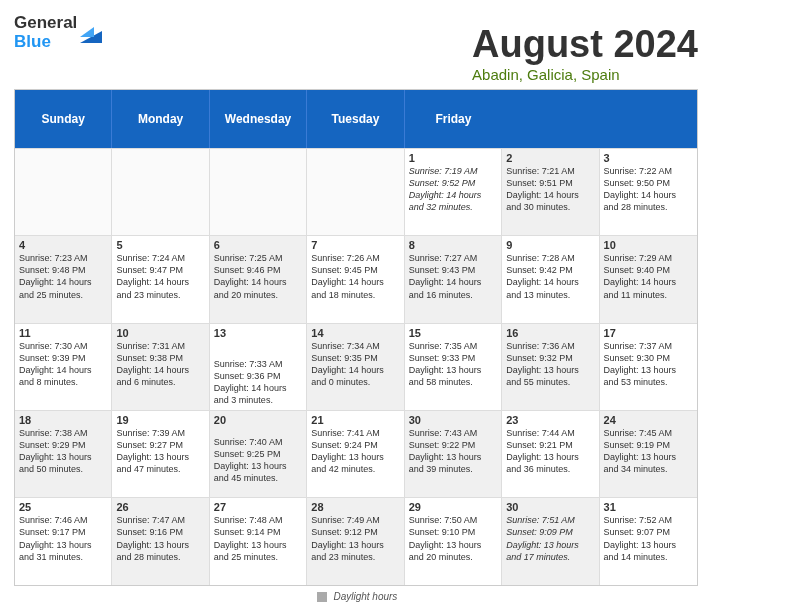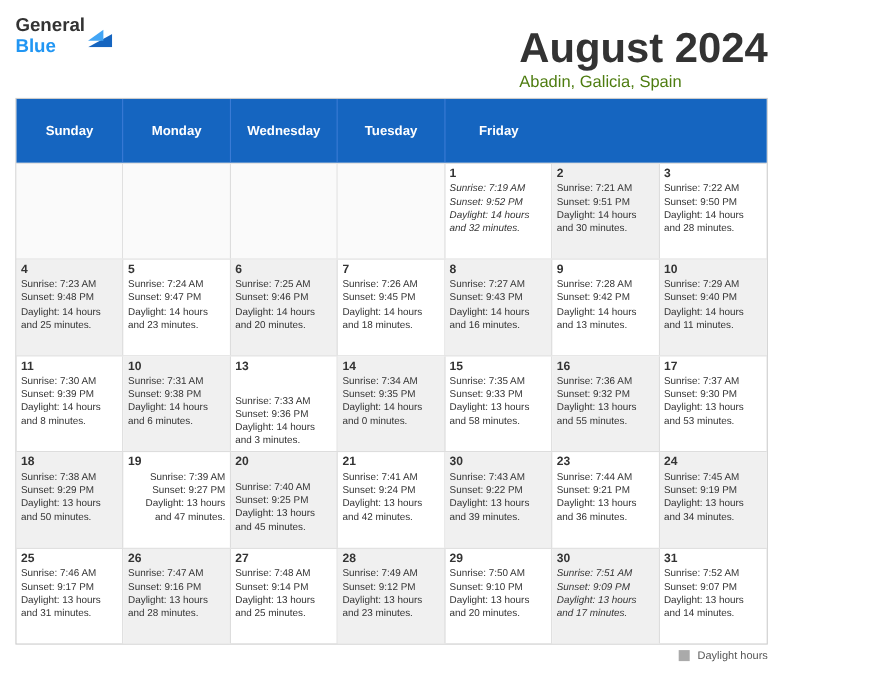--- a/index.html
+++ b/index.html
@@ -96,22 +96,23 @@
     }
     .cell-text {
       font-size: 9px;
       line-height: 1.35;
       color: #333;
     }
     .footer {
       margin-top: 5px;
       font-size: 10px;
       color: #555;
-      text-align: right;
+      text-align: center;
       padding-left: 2px;
+      font-style: italic;
     }
     .footer-dot {
       display: inline-block;
       width: 10px;
       height: 10px;
       background: #aaa;
       margin-right: 4px;
       vertical-align: middle;
     }
   </style>
@@ -277,21 +278,21 @@
         <div class="cal-row">
           <div class="cal-cell shaded">
             <span class="day-num">18</span>
             <div class="cell-text" style="white-space: pre-line;">Sunrise: 7:38 AM
 Sunset: 9:29 PM
 Daylight: 13 hours
 and 50 minutes.</div>
           </div>
           <div class="cal-cell">
             <span class="day-num">19</span>
-            <div class="cell-text" style="white-space: pre-line; text-align: right;">Sunrise: 7:39 AM
+            <div class="cell-text" style="white-space: pre-line;">Sunrise: 7:39 AM
 Sunset: 9:27 PM
 Daylight: 13 hours
 and 47 minutes.</div>
           </div>
           <div class="cal-cell shaded">
             <span class="day-num">20</span>
             <div class="cell-text" style="white-space: pre-line; margin-top: 10px;">Sunrise: 7:40 AM
 Sunset: 9:25 PM
 Daylight: 13 hours
 and 45 minutes.</div>

